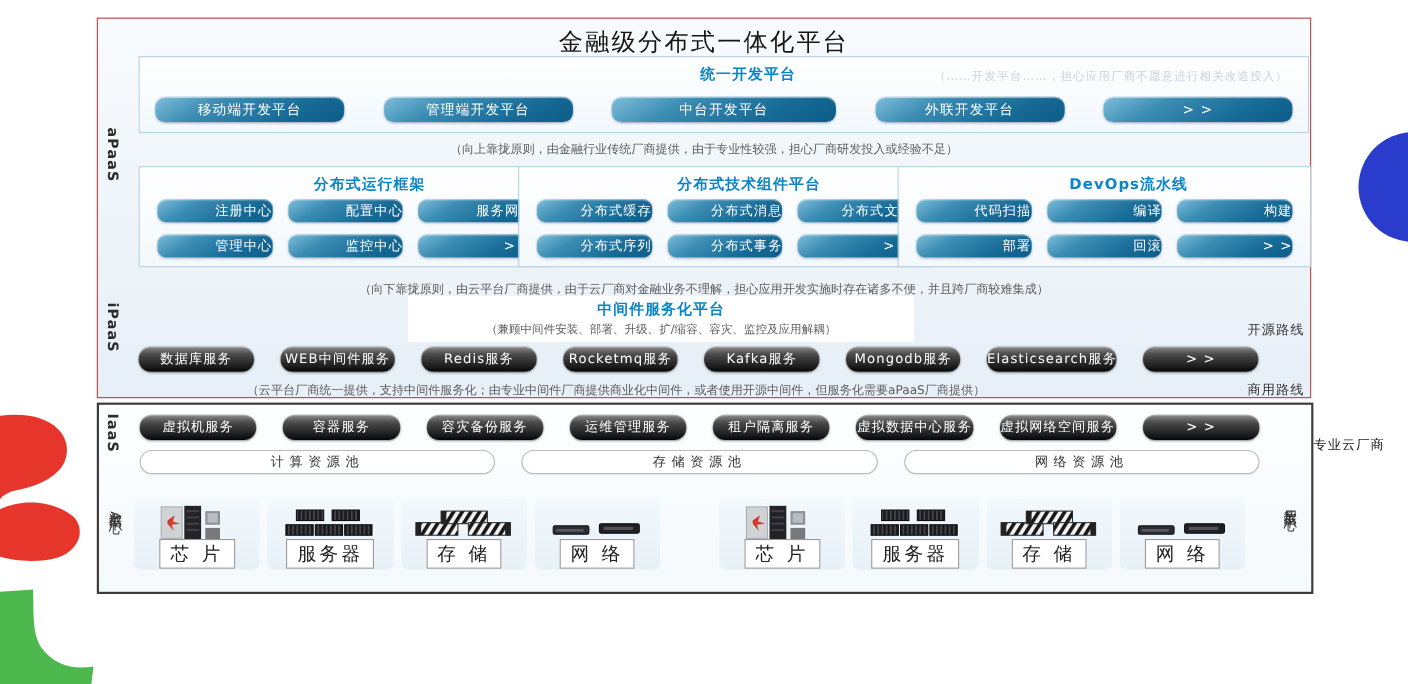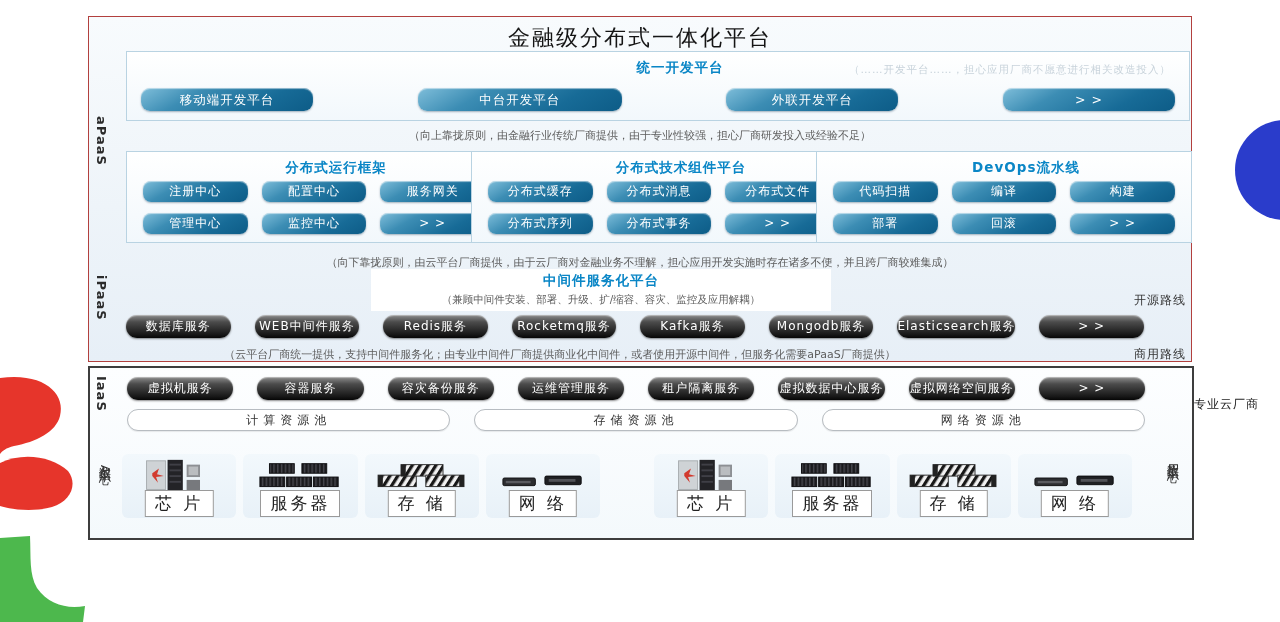--- a/index.html
+++ b/index.html
@@ -31,21 +31,21 @@
   .btn-dark{height:23px;line-height:23px;text-align:center;color:#fff;font-size:12px;
     white-space:nowrap;border-radius:11px;letter-spacing:1px;flex:1 1 0;
     background:linear-gradient(180deg,#8e8e8e 0%,#4c4c4c 30%,#171717 85%,#060606 100%);
     box-shadow:inset 0 1px 1px rgba(255,255,255,.4),0 1px 2px rgba(0,0,0,.45);cursor:pointer;}
   .row-flex{position:absolute;display:flex;justify-content:space-between;gap:24px;}
   .caption{position:absolute;font-size:11px;color:#5d5d5d;text-align:center;white-space:nowrap;}
 
   .fw-box{position:absolute;top:134px;width:330px;height:90px;}
   .fw-grid{position:absolute;left:16px;right:16px;top:29px;display:grid;
     grid-template-columns:repeat(3,1fr);column-gap:14px;row-gap:11px;}
-  .fw-grid .btn-blue{height:21px;line-height:21px;font-size:12px;border-radius:8px;}
+  .fw-grid .btn-blue{height:21px;line-height:21px;font-size:12px;border-radius:8px;text-align:right;}
 
   .mw-box{position:absolute;left:282px;top:252px;width:460px;height:42px;background:#fff;}
   .mw-caption{text-align:center;font-size:10.5px;color:#5d5d5d;margin-top:3px;white-space:nowrap;}
   .route-label{position:absolute;font-size:12px;color:#333;letter-spacing:1px;white-space:nowrap;}
 
   
   .iaas-box{position:absolute;left:88px;top:366px;width:1102px;height:170px;
     border:2px solid #3d3d3d;background:linear-gradient(180deg,#fdfeff 0%,#f4f9fc 100%);}
   .pool-pill{flex:1 1 0;height:20px;line-height:20px;text-align:center;background:#fff;
     border:1px solid #b7bcc1;border-radius:12px;font-size:12px;color:#333;letter-spacing:5px;
@@ -85,20 +85,21 @@
 
     <div class="vlabel" style="left:5px;top:99px">aPaaS</div>
     <div class="vlabel" style="left:5px;top:258px">iPaaS</div>
 
     <div class="white-panel" style="left:37px;top:34px;width:1018px;height:68px">
       <div class="section-title">统一开发平台</div>
       <div class="faint-note">（……开发平台……，担心应用厂商不愿意进行相关改造投入）</div>
       <div class="row-flex" style="left:14px;right:14px;top:36px">
 
       <div class="btn-blue" style="width:172px">移动端开发平台</div>
+          <div class="btn-blue" style="width:172px">管理端开发平台</div>
           <div class="btn-blue" style="width:204px">中台开发平台</div>
           <div class="btn-blue" style="width:172px">外联开发平台</div>
           <div class="btn-blue" style="width:172px">&gt; &gt;</div>
         </div>
     </div>
     <div class="caption" style="left:0;top:111px;width:100%">（向上靠拢原则，由金融行业传统厂商提供，由于专业性较强，担心厂商研发投入或经验不足）</div>
 
     <div class="white-panel fw-box" style="left:37px">
       <div class="section-title">分布式运行框架</div>
       <div class="fw-grid">

